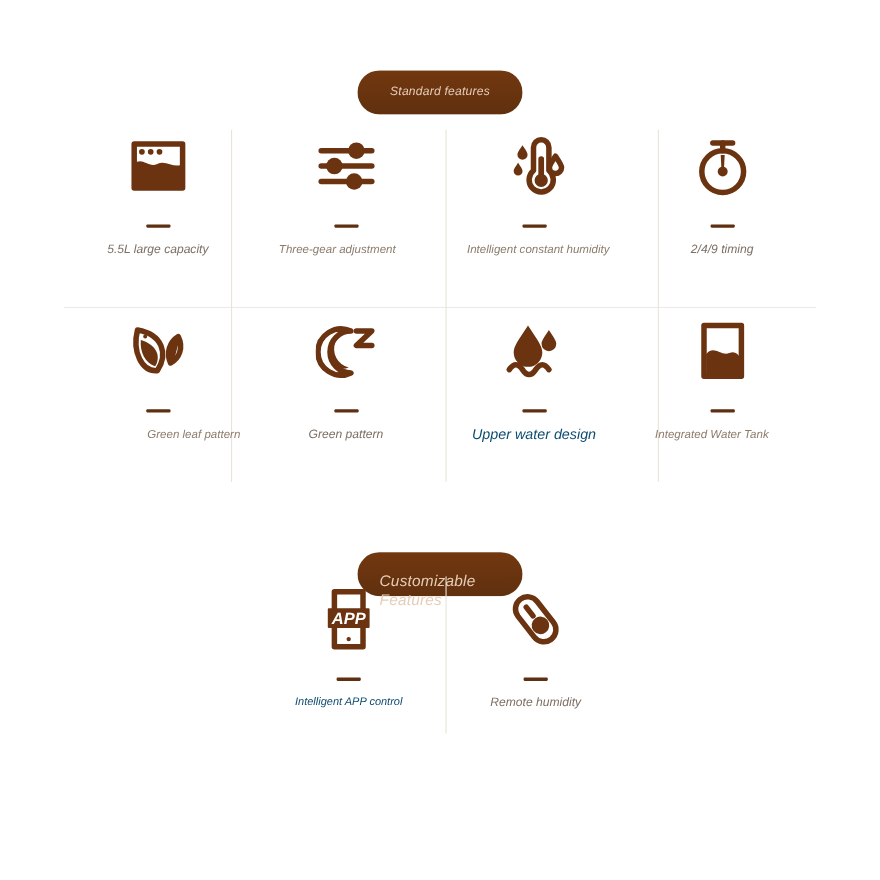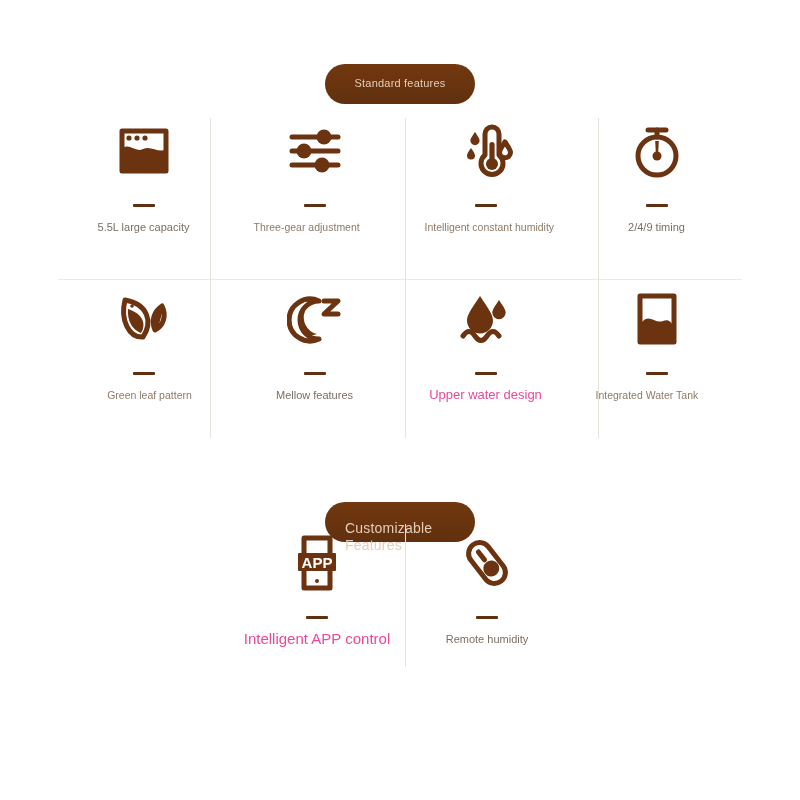--- a/index.html
+++ b/index.html
@@ -2,21 +2,21 @@
 <html><head>
 <meta charset="utf-8">
 <style>
   * { box-sizing: border-box; margin: 0; padding: 0; }
   html, body {
     width: 800px; height: 800px;
     background: #ffffff;
     font-family: "Liberation Sans", sans-serif;
     overflow: hidden;
   }
-  .page { position: relative; width: 640px; height: 800px; }
+  .page { position: relative; width: 640px; height: 800px; font-style: italic; }
 
   
   .badge {
     position: absolute;
     left: 325px;
     width: 150px;
     height: 40px;
     border-radius: 20px;
     background: #6b3310;
     background-image: linear-gradient(180deg, #72380f 0%, #60300f 100%);
@@ -66,26 +66,26 @@
     height: 66px; width: 100%;
     display: flex; align-items: center; justify-content: center;
     margin-top: 6px;
   }
   .dash {
     width: 22px; height: 3px; background: #5e2f10;
     margin-top: 20px; border-radius: 1px;
   }
   .cap {
     margin-top: 13px;
-    color: #ec4899;
+    color: #0c4a6e;
     text-align: center;
     line-height: 14px;
     width: 150px;
   }
-  .cap.sm { font-size: 10.5px; color: #8d7b6b; text-align: center; padding-left: 12px; }
+  .cap.sm { font-size: 10.5px; color: #8d7b6b; text-align: right; padding-left: 12px; }
   .cap.lg { font-size: 11px; color: #7c6e63; }
   .cap.two { text-align: left; padding-left: 14px; line-height: 14px; }
 
   
   .grid-bot {
     position: absolute;
     left: 232px; top: 524px;
     width: 340px; height: 150px;
     display: flex;
   }
@@ -194,21 +194,21 @@
 
       <div class="cell">
         <div class="icon-wrap">
           <svg width="56" height="54" viewBox="0 0 56 54">
             <path class="ic" d="M32 9 A21 21 0 1 0 32 47 A16 16 0 0 1 32 9 Z" stroke-width="5"></path>
             <path class="icf" d="M18 19 A13 13 0 0 0 30 42 A17 17 0 0 1 18 19 Z"></path>
             <path class="ic" d="M37 9 H51 L37 22 H51" stroke-width="4.5"></path>
           </svg>
         </div>
         <div class="dash"></div>
-        <div class="cap lg">Mellow features</div>
+        <div class="cap lg">Green pattern</div>
       </div>
 
       <div class="cell">
         <div class="icon-wrap">
           <svg width="56" height="54" viewBox="0 0 56 54">
             <path class="icf" d="M22 4 c9 13.5 13 19 13 24.5 a13 13 0 0 1 -26 0 C9 23 13 17.5 22 4 Z"></path>
             <path class="ic" d="M16 28 a6 6 0 0 0 5 6" stroke-width="2.4" stroke="#ffffff"></path>
             <path class="icf" d="M41 8 c4.6 7 6.7 9.8 6.7 12.6 a6.7 6.7 0 0 1 -13.4 0 C34.3 17.8 36.4 15 41 8 Z"></path>
             <path class="ic" d="M5 44 C9 38, 13 38, 17 44 C21 50, 25 50, 29 44 C33 38, 37 38, 41 44" stroke-width="4.5"></path>
           </svg>
@@ -239,21 +239,21 @@
     <div class="cell-b">
       <div class="icon-wrap">
         <svg width="48" height="58" viewBox="0 0 48 58">
           <path class="ic" d="M11 4 H37 V54 H11 Z" stroke-width="5"></path>
           <rect class="icf" x="5" y="19" width="38" height="18" rx="1"></rect>
           <text x="24" y="33.5" text-anchor="middle" font-family="Liberation Sans, sans-serif" font-size="15" font-weight="bold" fill="#ffffff">APP</text>
           <circle class="icf" cx="24" cy="47" r="2"></circle>
         </svg>
       </div>
       <div class="dash"></div>
-      <div class="cap md" style="font-size:15px">Intelligent APP control</div>
+      <div class="cap md" style="font-size:10px">Intelligent APP control</div>
     </div>
 
     <div class="cell-b">
       <div class="icon-wrap">
         <svg width="58" height="58" viewBox="0 0 58 58">
           <g transform="rotate(-38 29 29)">
             <rect class="ic" x="18" y="6" width="22" height="46" rx="11" stroke-width="5"></rect>
             <line class="ic" x1="29" y1="15" x2="29" y2="25" stroke-width="3"></line>
             <circle class="icf" cx="29" cy="36" r="8"></circle>
           </g>

